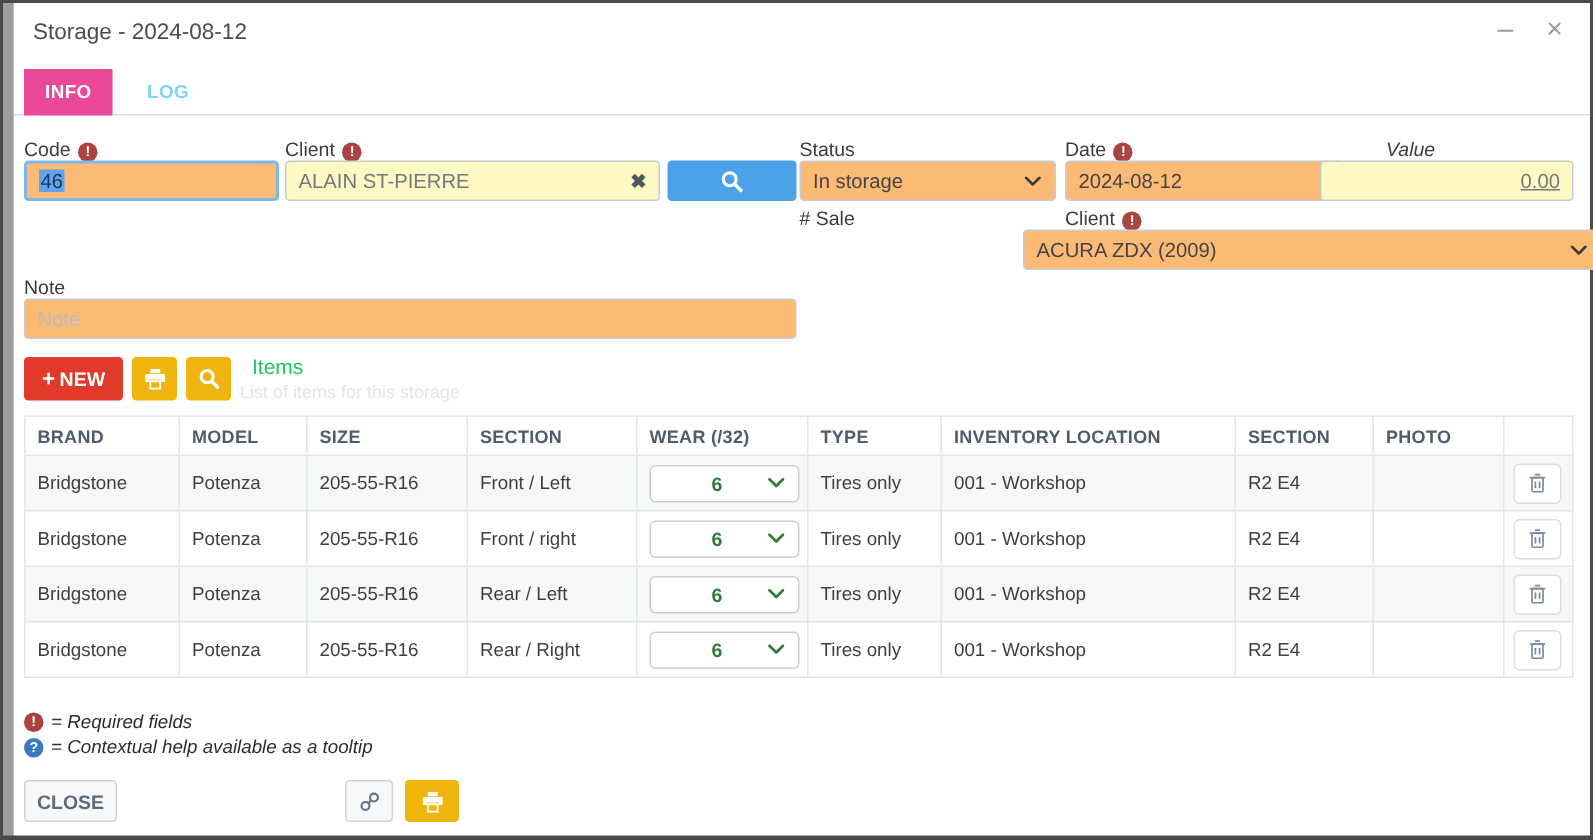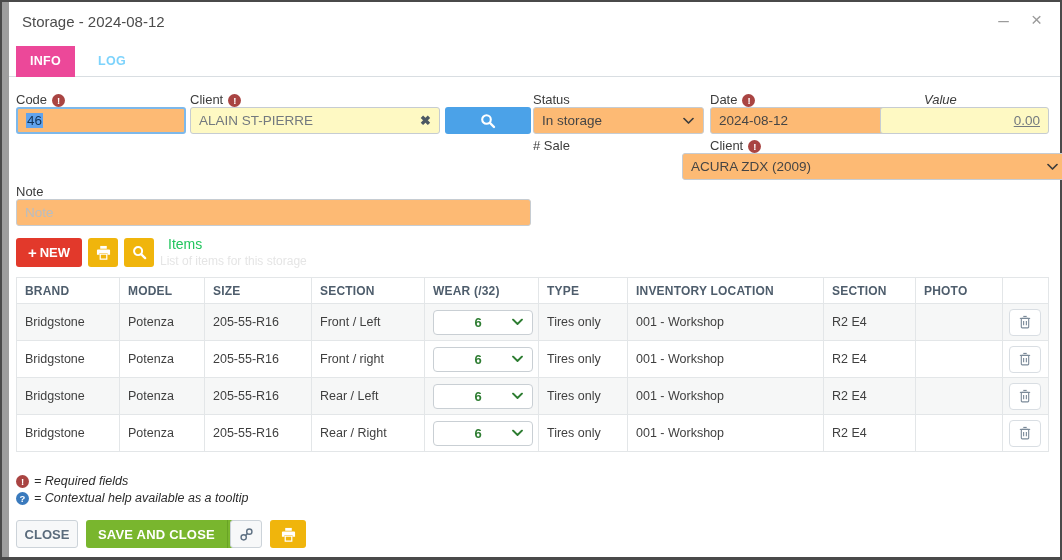--- a/index.html
+++ b/index.html
@@ -327,26 +327,20 @@
   <div class="legend-line" style="top:474px;">
     <span class="req-ico">!</span>
     <span>= Required fields</span>
   </div>
   <div class="legend-line" style="top:491px;">
     <span class="help-ico">?</span>
     <span>= Contextual help available as a tooltip</span>
   </div>
 
   <button class="btn btn-close">CLOSE</button>
-  <div class="save-group">
-    <div class="save-main">SAVE AND CLOSE</div>
-    <div class="save-caret">
-      <span class="caret-up"></span>
-    </div>
-  </div>
   <button class="btn btn-link">
     <svg width="15" height="15" viewBox="0 0 16 16" fill="none" stroke="#5f7183" stroke-width="1.5">
         <circle cx="5" cy="11" r="2.8"></circle>
         <circle cx="11" cy="5" r="2.8"></circle>
         <path d="M7 9l2-2"></path>
       </svg>
   </button>
   <button class="btn btn-print-footer">
     <svg width="15" height="15" viewBox="0 0 16 16" fill="#fff">
         <path d="M4.5 1h7v3h-7z"></path>

